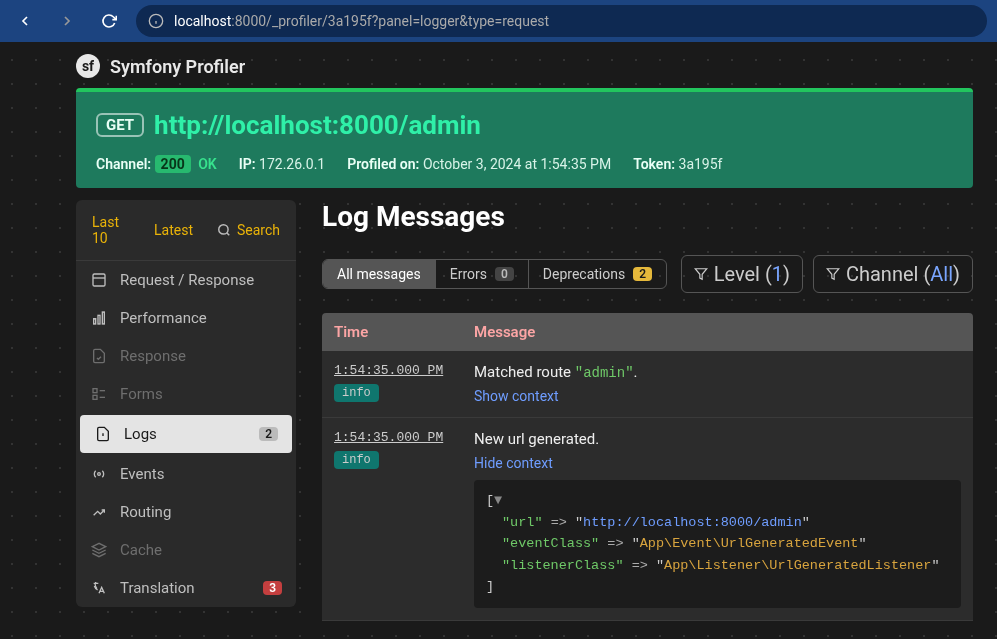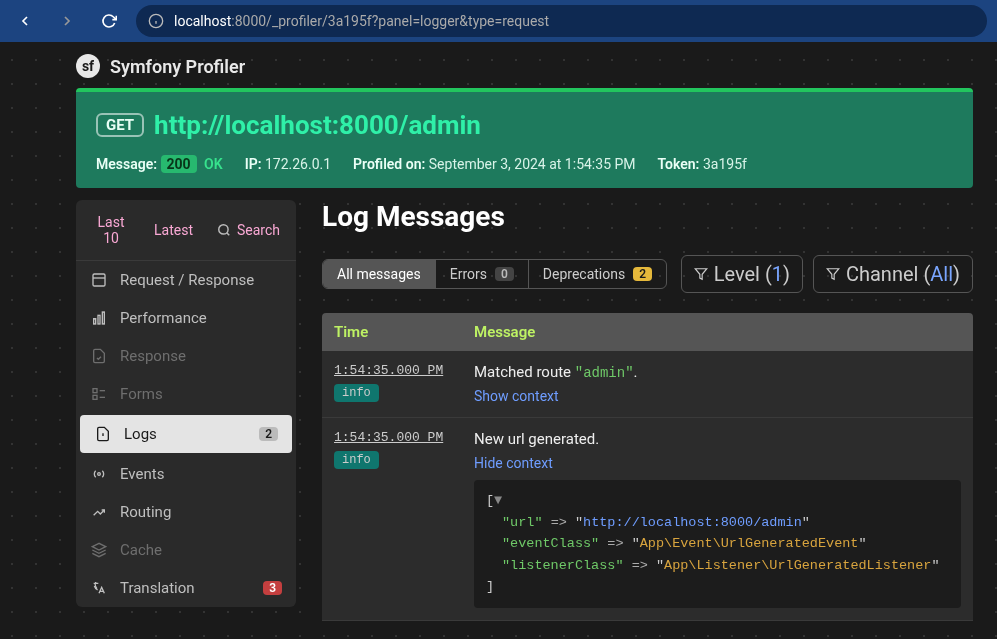--- a/index.html
+++ b/index.html
@@ -104,22 +104,22 @@
       overflow: hidden;
       flex-shrink: 0;
     }
     .side-top {
       display: flex;
       border-bottom: 1px solid #3a3a3a;
       padding: 8px 6px;
       gap: 4px;
     }
     .side-top-item {
-      color: #f9a8d4; font-size: 14px; padding: 6px 10px;
-      border-radius: 4px; cursor: pointer; display: flex; align-items: center; gap: 6px; text-align: center;
+      color: #eab308; font-size: 14px; padding: 6px 10px;
+      border-radius: 4px; cursor: pointer; display: flex; align-items: center; gap: 6px;
     }
     .side-item {
       display: flex; align-items: center; gap: 12px;
       padding: 10px 14px;
       color: #bfbfbf; font-size: 15px;
       cursor: pointer;
     }
     .side-item .icon { width: 18px; display: flex; align-items: center; justify-content: center; }
     .side-item.muted { color: #6e6e6e; }
     .side-item.active { background: #e4e4e4; color: #1a1a1a; border-radius: 4px; margin: 2px 4px; }
@@ -175,21 +175,21 @@
       cursor: pointer;
     }
     .filter-accent { color: #7aa6ff; }
     .filters { display: flex; gap: 10px; }
     .log-table {
       width: 100%;
     }
     .log-head {
       display: flex;
       background: #555;
-      color: #bef264;
+      color: #fca5a5;
       padding: 10px 12px;
       border-radius: 4px 4px 0 0;
       font-size: 15px;
       font-weight: 600;
     }
     .col-time { width: 140px; flex-shrink: 0; }
     .col-msg { flex: 1; }
     .log-row {
       display: flex;
       padding: 12px;
@@ -278,26 +278,26 @@
     <span>Symfony Profiler</span>
   </div>
 
   <div class="header-card">
     <div class="method-url">
       <span class="method-badge">GET</span>
       <span class="url-link">http://localhost:8000/admin</span>
     </div>
     <div class="meta-row">
       <span>
-        <b>Message:</b>
+        <b>Channel:</b>
         <span class="status-code">200</span>
         <span class="status-text">OK</span>
       </span>
       <span><b>IP:</b> <span>172.26.0.1</span></span>
-      <span><b>Profiled on:</b> <span>September 3, 2024 at 1:54:35 PM</span></span>
+      <span><b>Profiled on:</b> <span>October 3, 2024 at 1:54:35 PM</span></span>
       <span><b>Token:</b> <span>3a195f</span></span>
     </div>
   </div>
 
   <div class="main-area">
     <div class="sidebar">
       <div class="side-top">
         <div class="side-top-item">Last 10</div>
         <div class="side-top-item">Latest</div>
         <div class="side-top-item">

